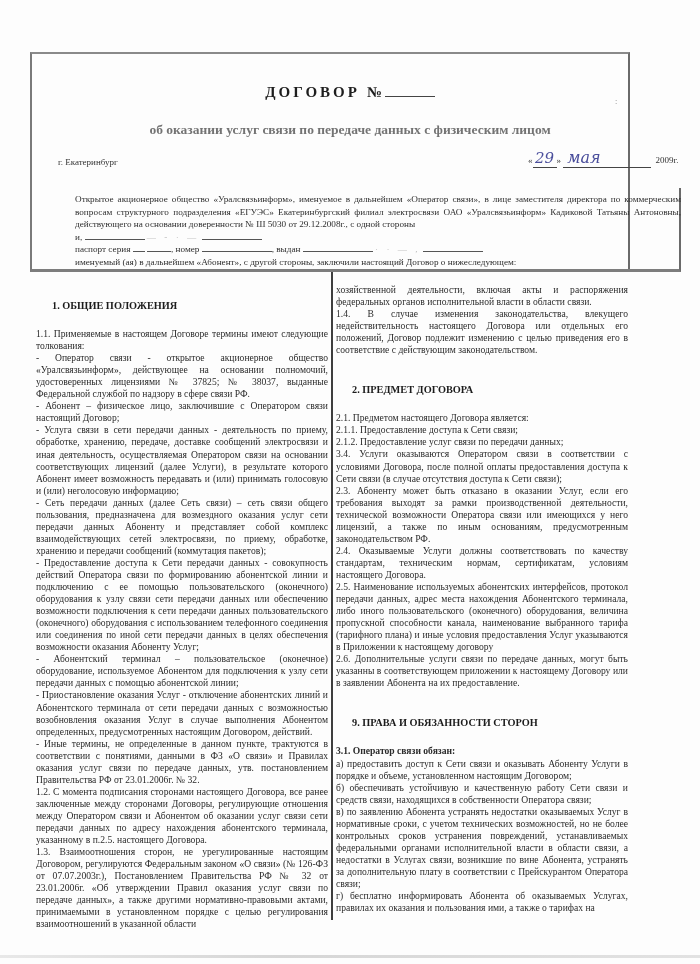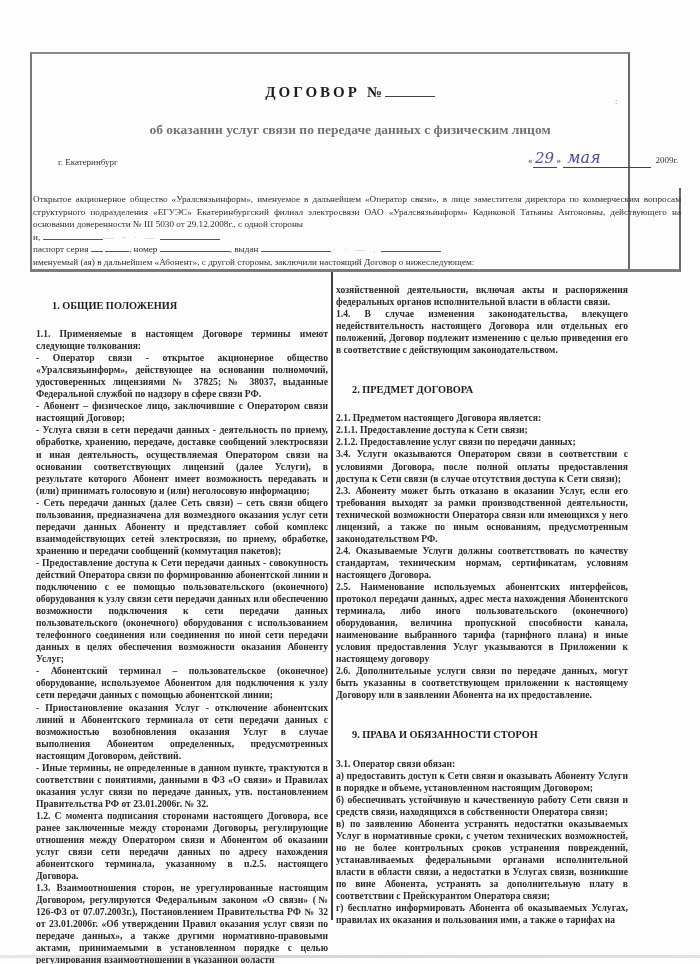--- a/index.html
+++ b/index.html
@@ -54,39 +54,39 @@
     font-family: "DejaVu Serif", serif; font-style: italic;
     color: #4b4f9c; font-size: 16px; text-align: left; padding-left: 4px; box-sizing: border-box;
   }
   .date-year { margin-left: 2px; }
   .dot-mark { position: absolute; left: 615px; top: 97px; font-size: 8px; color: #777; }
 
   .parties {
     position: absolute; left: 33px; top: 193px; width: 648px;
     font-size: 9.2px; line-height: 12.5px; color: #2e2e2e;
   }
-  .parties p { margin: 0; text-align: justify; }
+  .parties p { margin: 0; text-align: justify; padding-left: 42px; }
   .blank { display: inline-block; border-bottom: 1px solid #555; height: 8px; }
   .faint { color: #bbb; letter-spacing: 3px; }
   .right-frame {
     position: absolute; left: 628px; top: 188px; width: 53px; height: 84px;
     border-right: 2px solid #6a6a6a; border-bottom: 3px solid #7d7d7d; box-sizing: border-box;
   }
 
   
   .col {
     position: absolute; top: 284px;
     font-size: 9.6px; line-height: 12.05px; color: #2b2b2b;
   }
   .col-left { left: 36px; width: 292px; }
   .col-right { left: 336px; width: 292px; }
   .col-divider {
     position: absolute; left: 331px; top: 272px; width: 1.5px; height: 648px; background: #3e3e3e;
   }
-  .col p { margin: 0; text-align: justify; font-weight: bold; }
+  .col p { margin: 0; text-align: justify; }
   .col h3 { margin: 16px; font-size: 10.3px; font-weight: bold; color: #1c1c1c; }
   .col .sub-head { font-weight: bold; font-family: Liberation Serif, serif; }
   .gap { height: 12px; }
 </style>
 </head>
 <body>
 
 <div class="header-box"></div>
 <div class="right-frame"></div>
 <span class="dot-mark">:</span>

